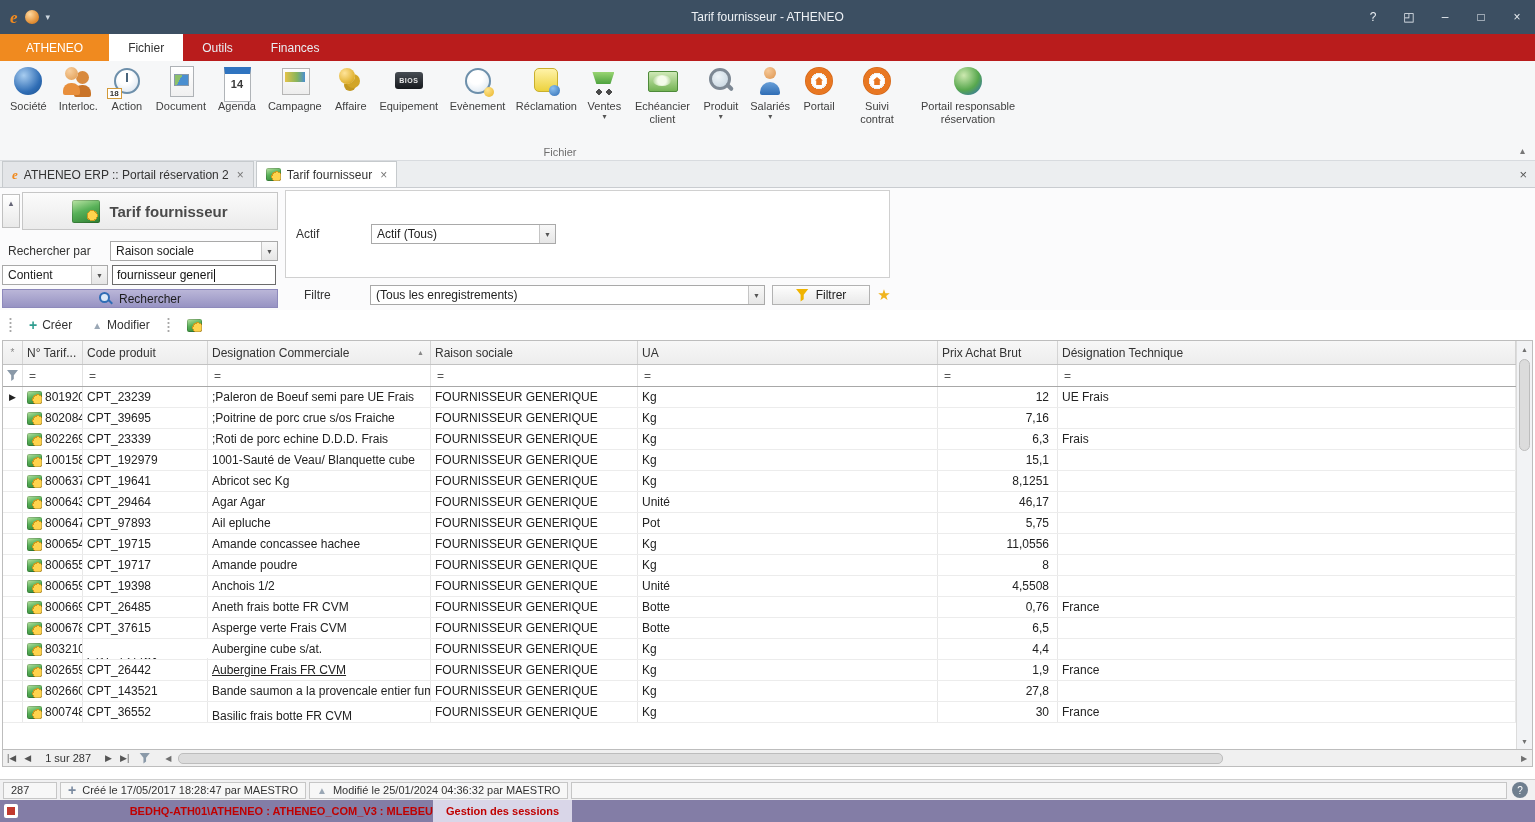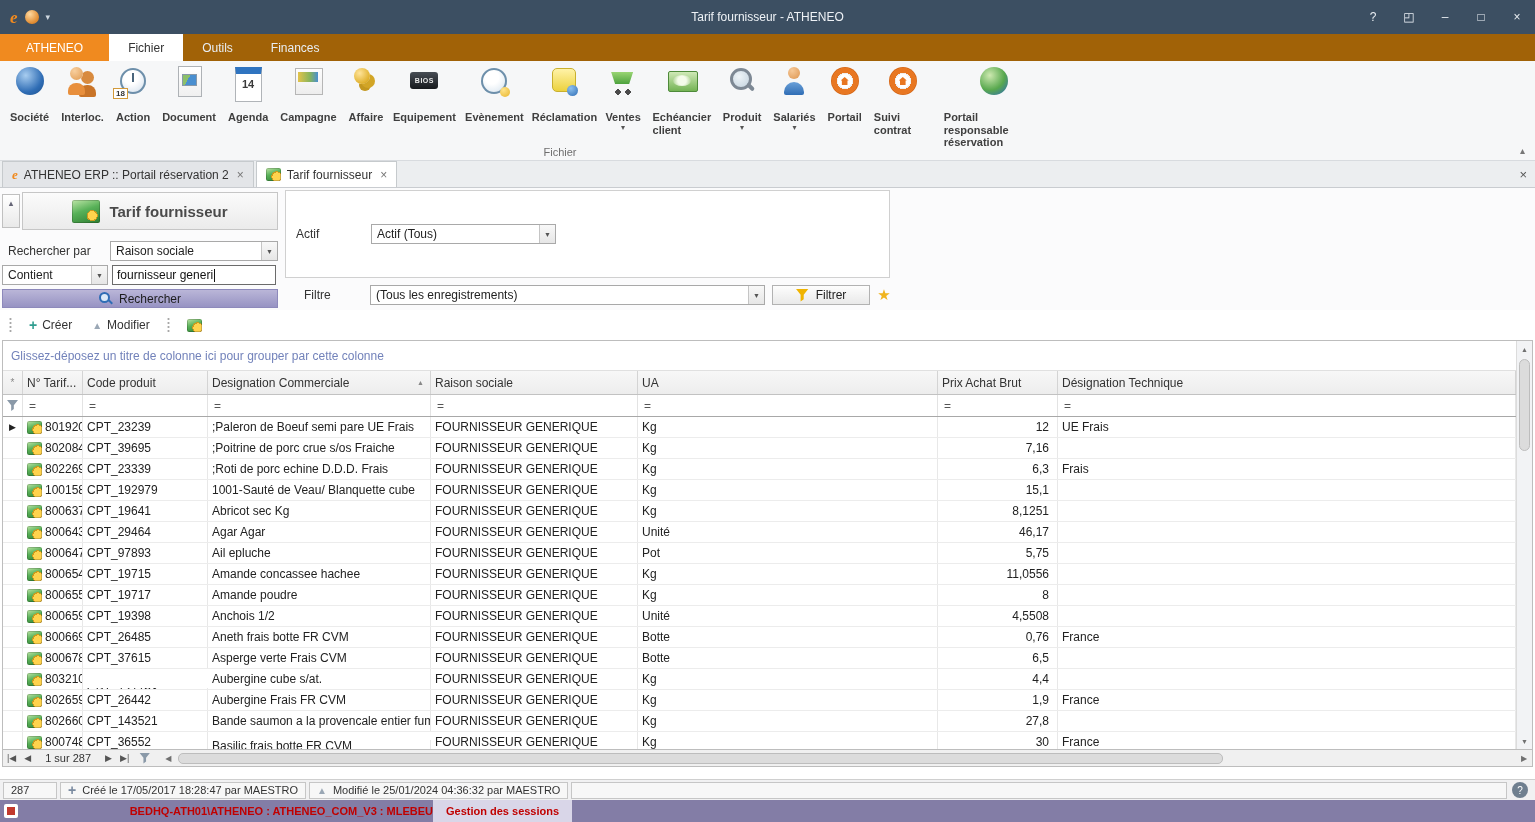--- a/index.html
+++ b/index.html
@@ -11,31 +11,31 @@
   .tb-left { display:flex; align-items:center; gap:7px; padding:0 10px; z-index:1; }
   .e-logo { font-family:"Liberation Serif", serif; font-style:italic; font-weight:bold; color:#f08a1f; font-size:17px; line-height:1; }
   .e-logo.sm { font-size:13px; }
   .qa-circle { width:14px; height:14px; border-radius:50%; background:radial-gradient(circle at 35% 30%, #ffd9a0, #e08a2f 70%); }
   .qa-caret { font-size:9px; color:#cfd8e0; }
   .tb-title { position:absolute; left:0; right:0; text-align:center; font-size:12px; color:#eef2f6; }
   .tb-controls { margin-left:auto; display:flex; z-index:1; }
   .tb-btn { width:36px; height:34px; display:flex; align-items:center; justify-content:center; font-size:12px; color:#e8edf2; }
 
   
-  .menubar { height:27px; background:#a16207; display:flex; align-items:stretch; }
+  .menubar { height:27px; background:#b91c1c; display:flex; align-items:stretch; }
   .app-btn { background:#f08a1f; color:#fff; padding:0 26px; display:flex; align-items:center; font-size:12px; }
   .menu-tab { padding:0 19px; display:flex; align-items:center; color:#e9eef3; font-size:12px; }
   .menu-tab.active { background:#fff; color:#333; }
 
   
   .ribbon { height:100px; background:#f6f7f8; border-bottom:1px solid #d8dbdf; position:relative; }
   .ribbon-items { display:flex; align-items:flex-start; padding:3px 0 0 4px; }
   .ribbon-item { display:flex; flex-direction:column; align-items:center; padding:1px 6px; max-width:70px; }
   .ribbon-item.wide { max-width:112px; }
-  .ribbon-label { font-size:11px; color:#3f3f3f; text-align:left; line-height:1.15; margin-top:14px;font-weight:bold; }
+  .ribbon-label { font-size:11px; color:#3f3f3f; text-align:center; line-height:1.15; margin-top:3px; }
   .ribbon-caret { font-size:8px; color:#555; line-height:7px; }
   .ribbon-group-label { position:absolute; bottom:2px; left:0; width:1120px; text-align:center; font-size:11px; color:#6e6e6e; }
   .ribbon-collapse { position:absolute; right:10px; bottom:4px; font-size:10px; color:#777; }
 
   .ribbon-ic { width:34px; height:32px; position:relative; display:flex; align-items:center; justify-content:center; }
   .ic-globe::before { content:""; width:28px; height:28px; border-radius:50%; background:radial-gradient(circle at 35% 30%, #a8cdf0, #2f6db5 62%, #1c4f8a); }
   .ic-globe-green::before { content:""; width:28px; height:28px; border-radius:50%; background:radial-gradient(circle at 35% 30%, #cde9b0, #58a84e 55%, #2f6db5 95%); }
   .ic-people::before { content:""; position:absolute; left:4px; top:2px; width:13px; height:13px; border-radius:50%; background:radial-gradient(circle at 35% 30%, #f8cf9e, #e09a50); box-shadow:11px 4px 0 0 #d88a3e; }
   .ic-people::after { content:""; position:absolute; left:2px; bottom:2px; width:17px; height:12px; border-radius:8px 8px 2px 2px; background:#e88f3c; box-shadow:11px 2px 0 0 #c97428; }
   .ic-clock::before { content:""; width:26px; height:26px; border-radius:50%; background:radial-gradient(circle at 42% 36%, #ffffff 0 30%, #e7eef5 60%, #b9cada); box-shadow:inset 0 0 0 2px #6d8faa; }
@@ -340,23 +340,20 @@
     <span>Modifier</span>
   </div>
   <div class="grip"></div>
   <div class="tool-btn">
     <span class="tariff-ic sm"></span>
   </div>
 </div>
 
 <div class="grid-area">
   <div class="grid-main">
-    <div class="group-bar">
-      <span>Glissez-déposez un titre de colonne ici pour grouper par cette colonne</span>
-    </div>
     <div class="thead" id="thead">
         <div class="th ind" style="width: 20px;">*</div>
         <div class="th" style="width: 60px;">
           <span class="th-lab">N° Tarif...</span>
         </div>
         <div class="th" style="width: 125px;">
           <span class="th-lab">Code produit</span>
         </div>
         <div class="th" style="width: 223px;">
           <span class="th-lab">Designation Commerciale</span>
@@ -559,21 +556,21 @@
           <div class="td right" style="width: 120px;">4,4</div>
           <div class="td" style="flex: 1 1 0%;"></div>
         </div>
         <div class="trow">
           <div class="td ind" style="width: 20px;"></div>
           <div class="td" style="width: 60px;">
             <span class="tariff-ic sm"></span>
             <span>8026593</span>
           </div>
           <div class="td" style="width: 125px;">CPT_26442</div>
-          <div class="td" style="width: 223px;">Aubergine Frais FR CVM</div>
+          <div class="td" style="width: 223px; text-decoration: underline;">Aubergine Frais FR CVM</div>
           <div class="td" style="width: 207px;">FOURNISSEUR GENERIQUE</div>
           <div class="td" style="width: 300px;">Kg</div>
           <div class="td right" style="width: 120px;">1,9</div>
           <div class="td" style="flex: 1 1 0%;">France</div>
         </div>
         <div class="trow">
           <div class="td ind" style="width: 20px;"></div>
           <div class="td" style="width: 60px;">
             <span class="tariff-ic sm"></span>
             <span>8026602</span>

